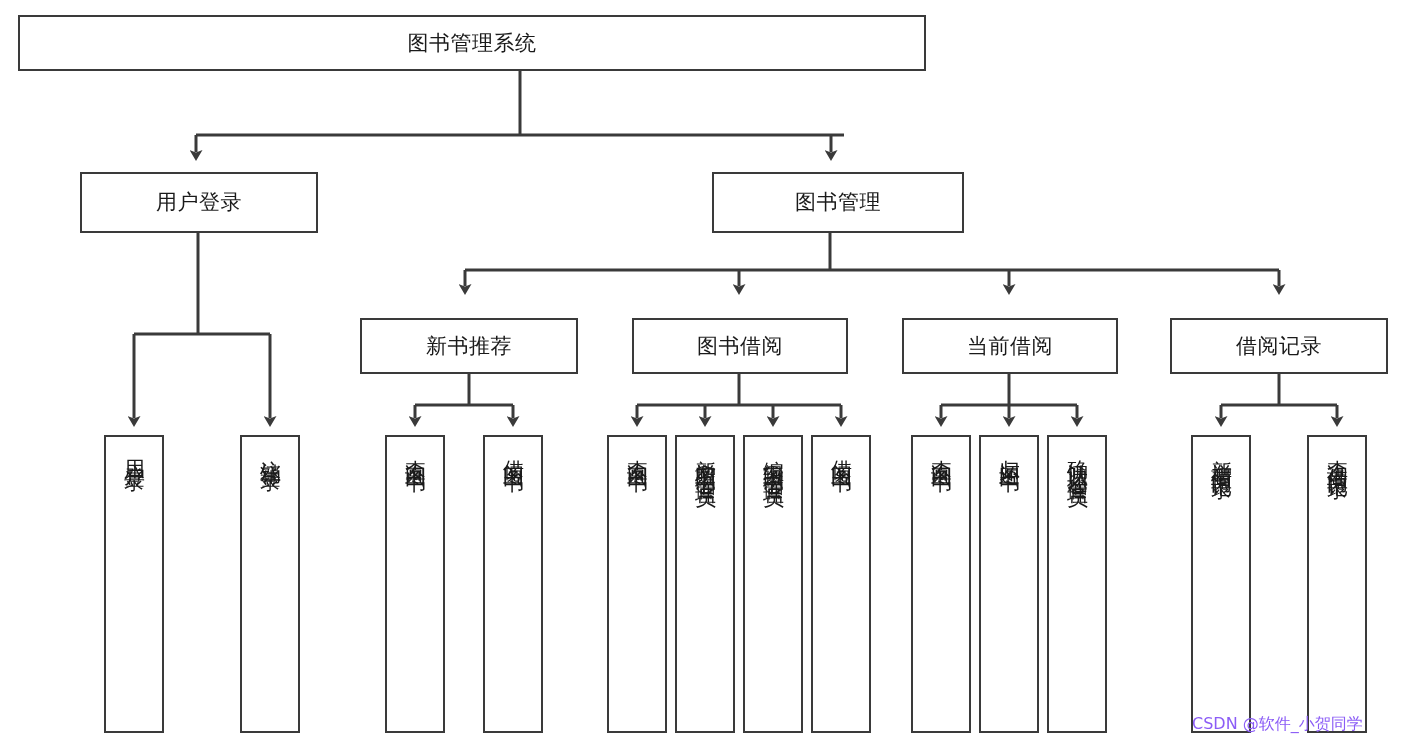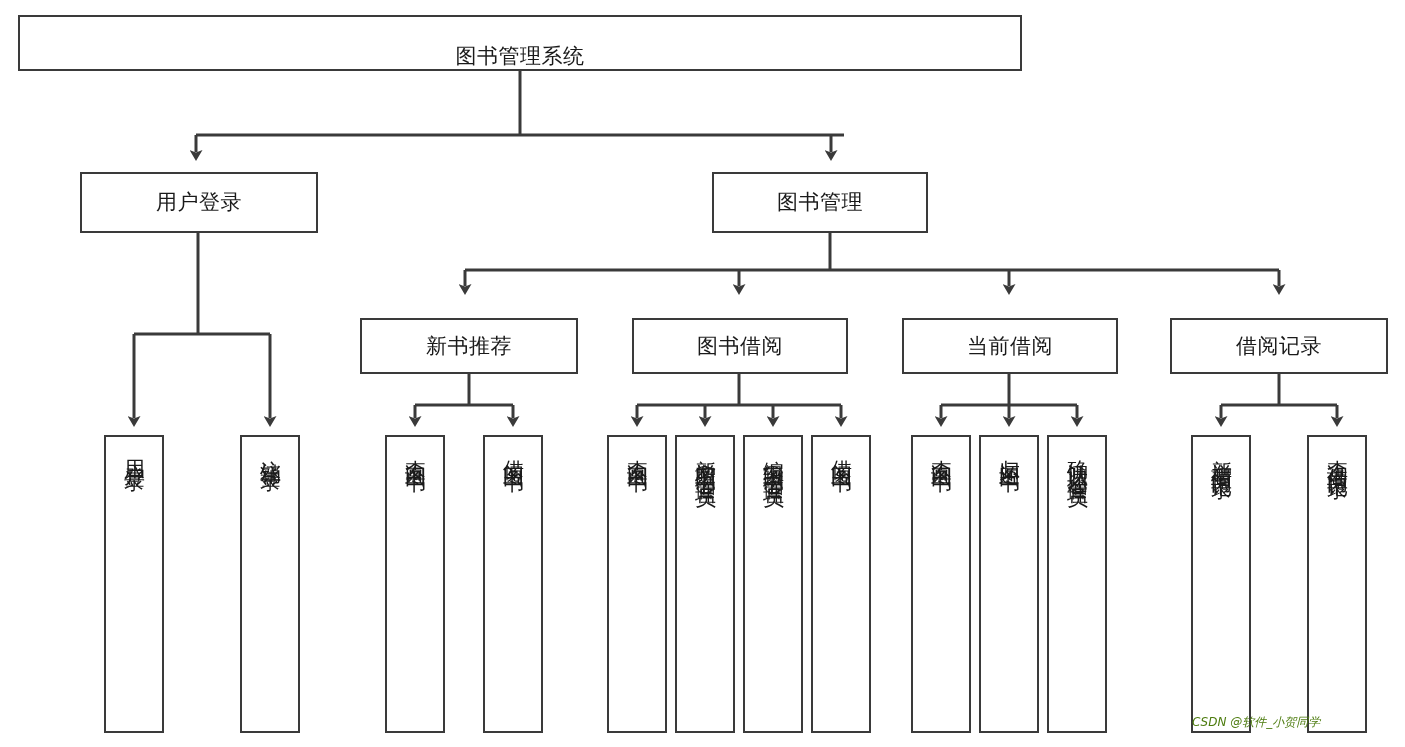--- a/index.html
+++ b/index.html
@@ -50,25 +50,24 @@
     writing-mode: vertical-rl;
     text-orientation: upright;
     font-size: 21px;
     line-height: 1.0;
     letter-spacing: 4px;
   }
   #watermark {
     position: absolute;
     left: 1192px;
     top: 714px;
-    font-size: 12px;
-    color: #4d7c0f;
+    font-size: 16px;
+    color: #8b5cf6;
     white-space: nowrap;
     font-family: "DejaVu Sans", "Liberation Sans", sans-serif;
-    font-style: italic;
   }
 </style>
 </head>
 <body>
 
 <div id="canvas">
 
   <svg id="wires" viewBox="0 0 1405 747">
     <defs>
       <marker id="arr" markerWidth="12" markerHeight="13" refX="2" refY="6.5" orient="auto" markerUnits="userSpaceOnUse">
@@ -112,28 +111,28 @@
       <path d="M1009,405 L1009,418" marker-end="url(#arr)"></path>
       <path d="M1077,405 L1077,418" marker-end="url(#arr)"></path>
 
       <path d="M1279,374 L1279,405"></path>
       <path d="M1221,405 L1337,405"></path>
       <path d="M1221,405 L1221,418" marker-end="url(#arr)"></path>
       <path d="M1337,405 L1337,418" marker-end="url(#arr)"></path>
     </g>
   </svg>
 
-  <div class="node horiz" style="left:18px; top:15px; width:1004px; height:56px;align-items:flex-end;">
+  <div class="node horiz" style="left:18px; top:15px; width:908px; height:56px;">
     <span class="lbl">图书管理系统</span>
   </div>
 
   <div class="node horiz" style="left:80px; top:172px; width:238px; height:61px;">
     <span class="lbl">用户登录</span>
   </div>
-  <div class="node horiz" style="left:712px; top:172px; width:216px; height:61px;">
+  <div class="node horiz" style="left:712px; top:172px; width:252px; height:61px;">
     <span class="lbl">图书管理</span>
   </div>
 
   <div class="node horiz" style="left:632px; top:318px; width:216px; height:56px;">
     <span class="lbl">图书借阅</span>
   </div>
   <div class="node horiz" style="left:360px; top:318px; width:218px; height:56px;">
     <span class="lbl">新书推荐</span>
   </div>
   <div class="node horiz" style="left:1170px; top:318px; width:218px; height:56px;">

